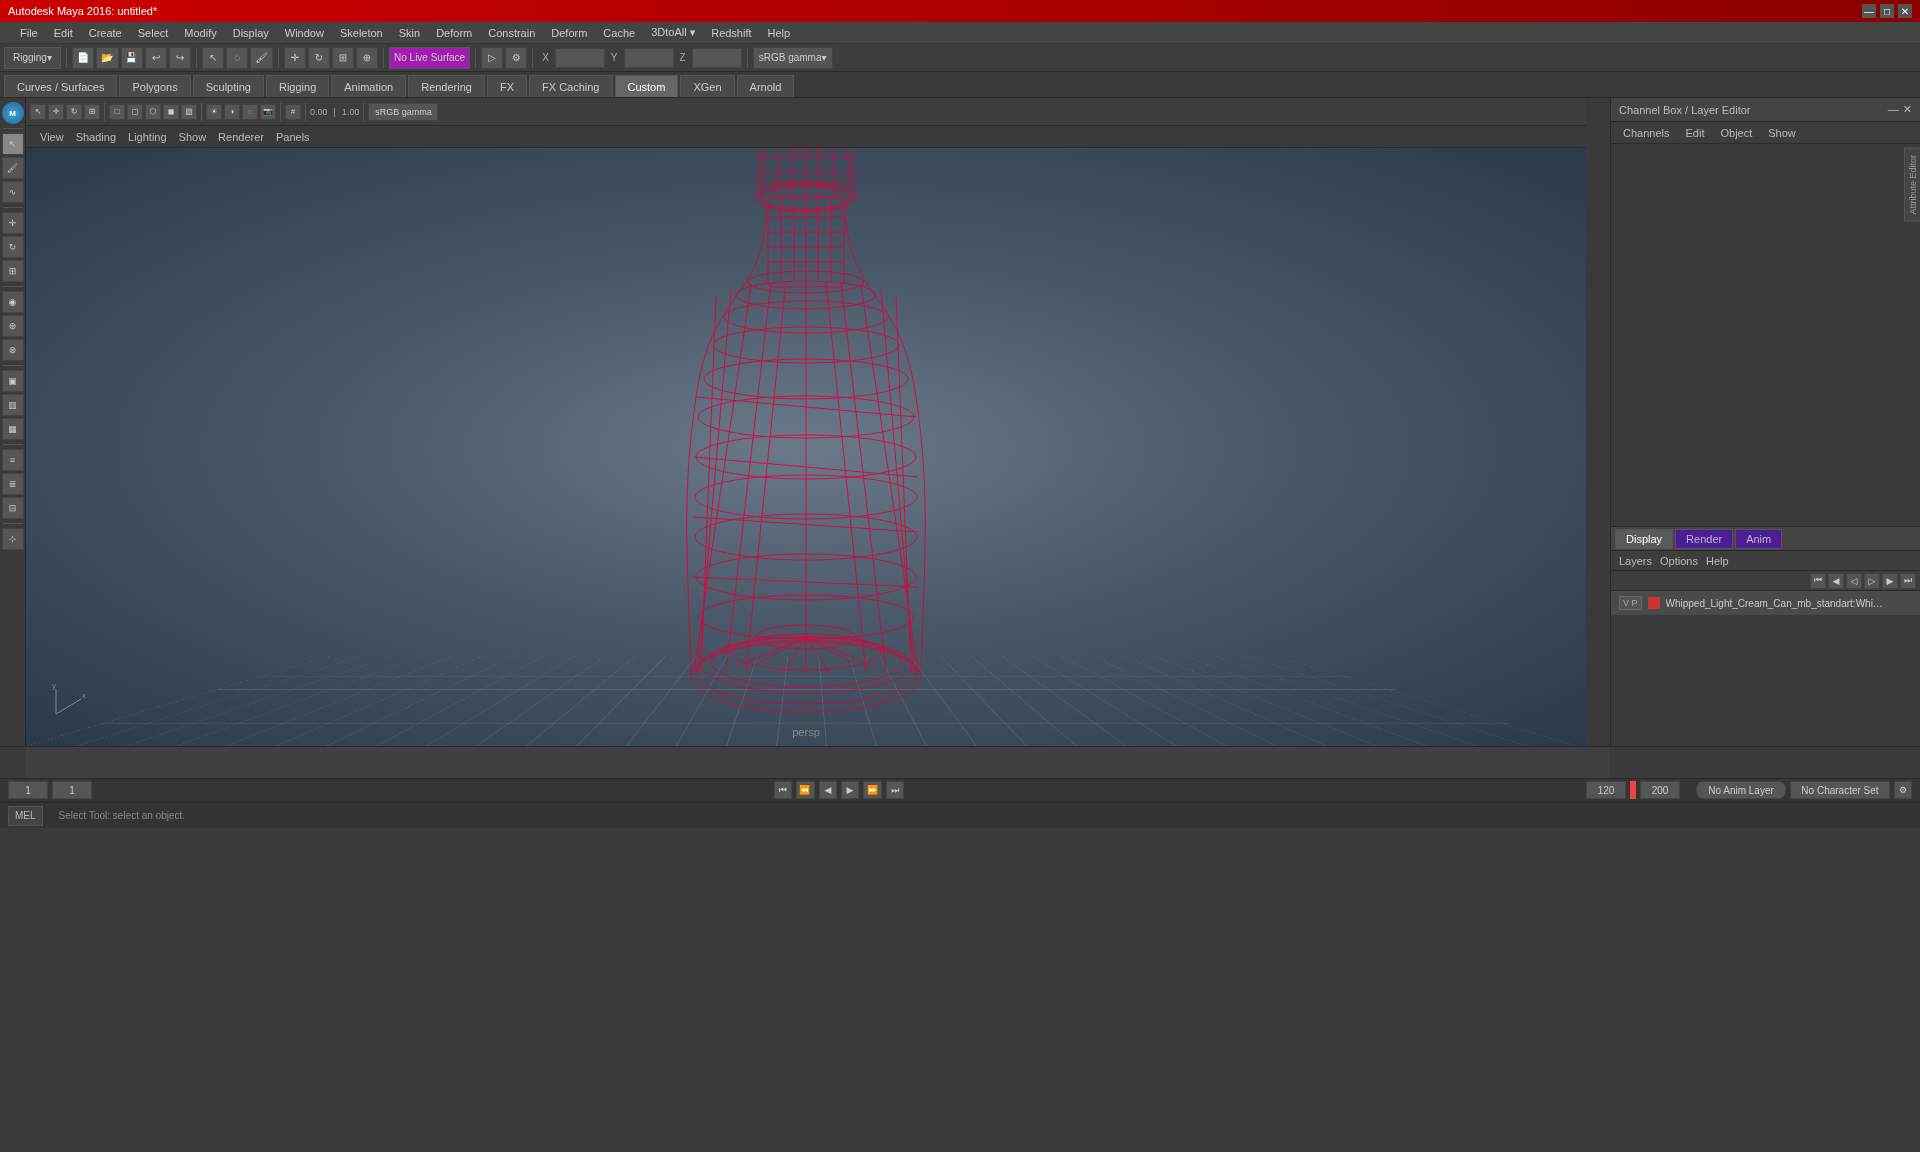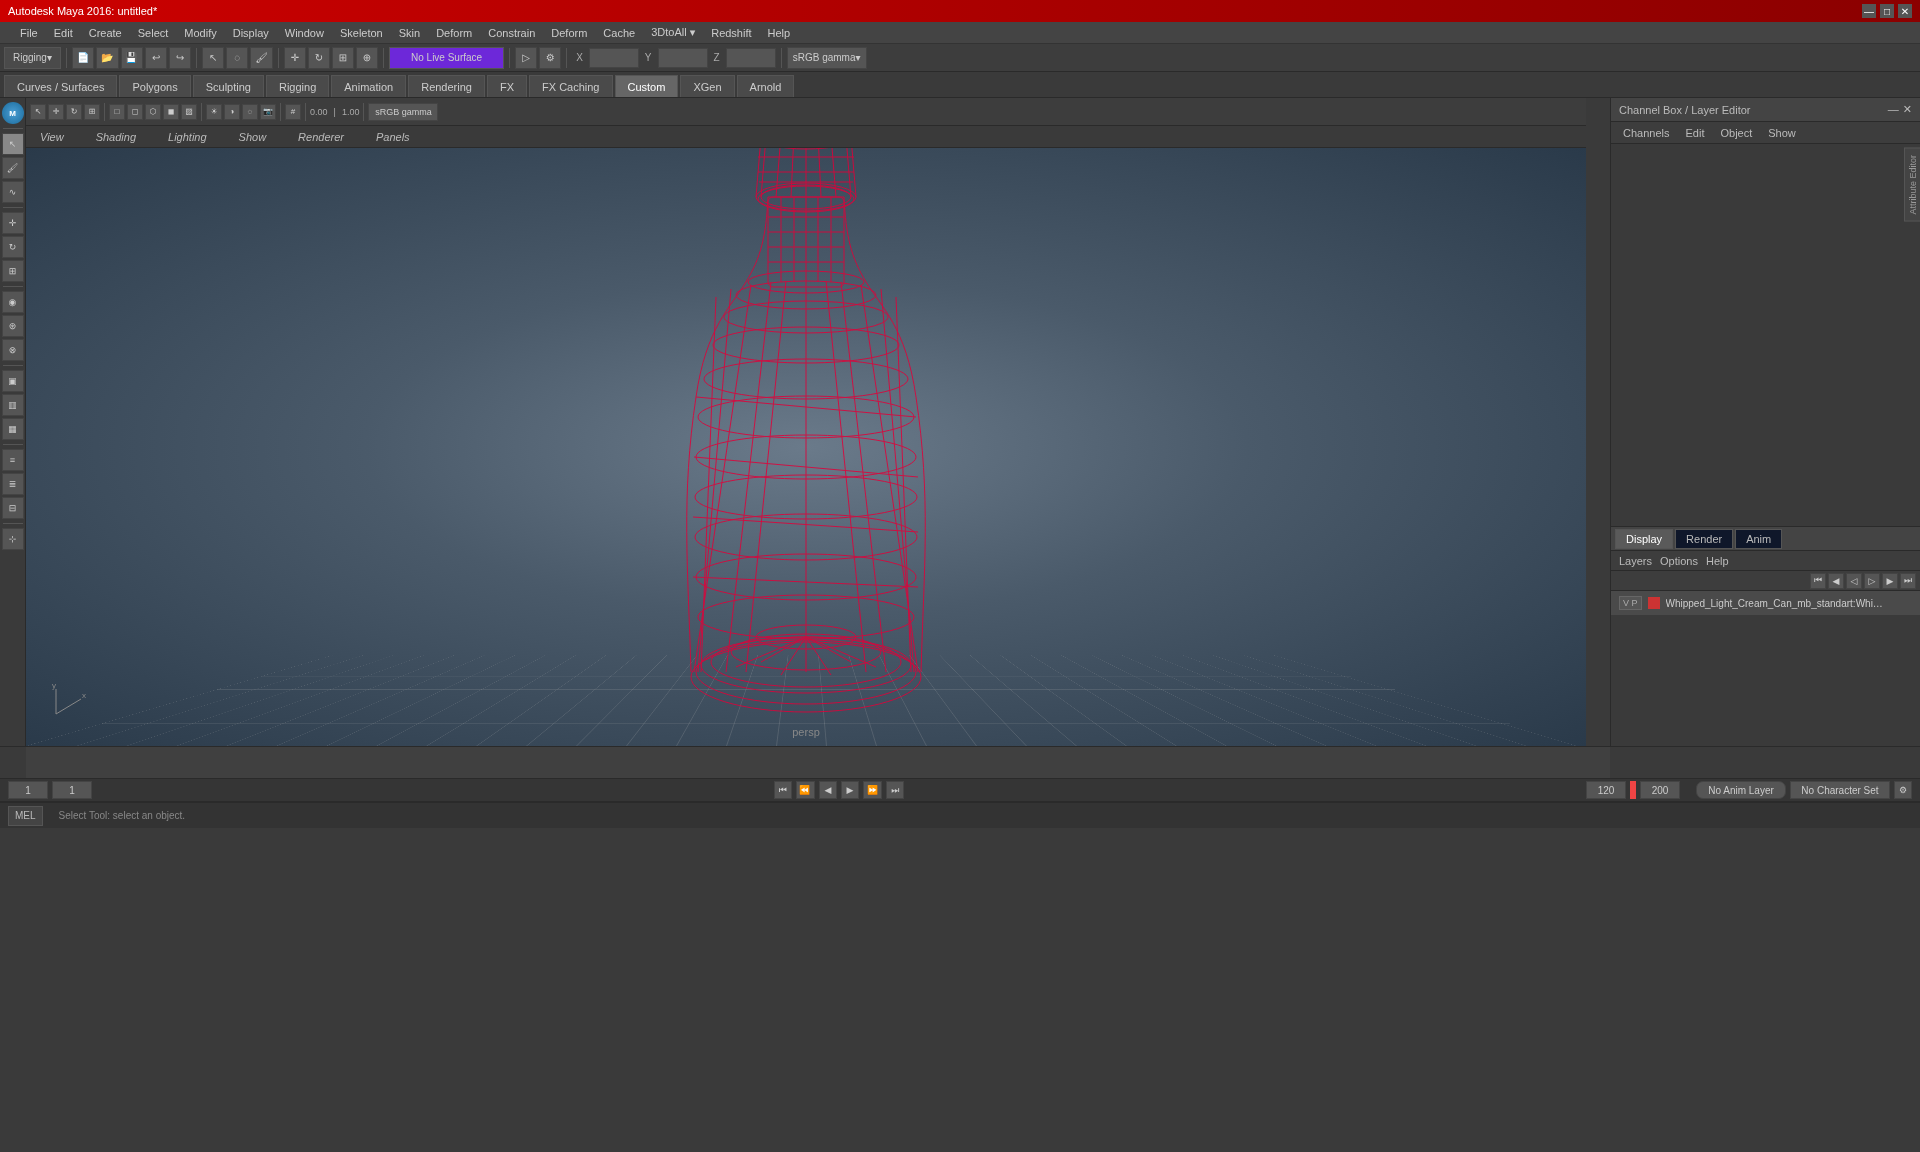--- a/index.html
+++ b/index.html
@@ -53,22 +53,22 @@
       color: #ccc; font-size: 10px; cursor: pointer; display: inline-flex;
       align-items: center; justify-content: center; padding: 0 4px;
     }
     .toolbar-separator { width: 1px; height: 20px; background: #555; margin: 0 3px; }
     .toolbar-label-btn {
       height: 22px; background: #4a4a4a; border: 1px solid #555;
       color: #ccc; font-size: 10px; padding: 0 8px; cursor: pointer;
       display: inline-flex; align-items: center;
     }
     .no-live-surface {
-      background: #6d28d9; border: 1px solid #555; height: 22px;
-      padding: 0 21px; font-size: 10px; color: #ccc; cursor: pointer;
+      background: #a21caf; border: 1px solid #555; height: 22px;
+      padding: 0 4px; font-size: 10px; color: #ccc; cursor: pointer;
       display: inline-flex; align-items: center;
     }
     .coord-field {
       width: 50px; height: 20px; background: #555; border: 1px solid #444;
       color: #ccc; font-size: 10px; text-align: center; display: inline-flex;
       align-items: center; justify-content: center;
     }
 
     
     #tabs-row {
@@ -126,23 +126,22 @@
       padding: 0 4px;
       gap: 2px;
       border-bottom: 1px solid #2a2a2a;
     }
     #viewport-menu-bar {
       height: 22px;
       background: #3a3a3a;
       display: flex;
       align-items: center;
       padding: 0 8px;
-      gap: 20px;
-      border-bottom: 1px solid #2a2a2a;
-      font-style: italic;
+      gap: 0;
+      border-bottom: 1px solid #2a2a2a;
     }
     #viewport-menu-bar span {
       padding: 2px 6px; cursor: pointer; color: #bbb; font-size: 11px;
     }
     #viewport-canvas {
       flex: 1;
       position: relative;
       background: radial-gradient(ellipse at center, #6a7a8a 0%, #4a5a6a 40%, #3a4a5a 70%, #2a3a4a 100%);
       overflow: hidden;
     }
@@ -229,21 +228,21 @@
     #layer-editor-tabs {
       height: 24px;
       background: #444;
       display: flex;
       align-items: center;
       padding: 0 4px;
       gap: 2px;
       border-bottom: 1px solid #2a2a2a;
     }
     .layer-tab {
-      height: 20px; padding: 0 10px; background: #0f172a;
+      height: 20px; padding: 0 10px; background: #4c1d95;
       border: 1px solid #555; color: #bbb; font-size: 11px;
       cursor: pointer; display: inline-flex; align-items: center;
     }
     .layer-tab.active { background: #5a5a5a; color: white; }
     #layer-editor-menu {
       height: 20px;
       background: #3d3d3d;
       display: flex;
       align-items: center;
       padding: 0 8px;

